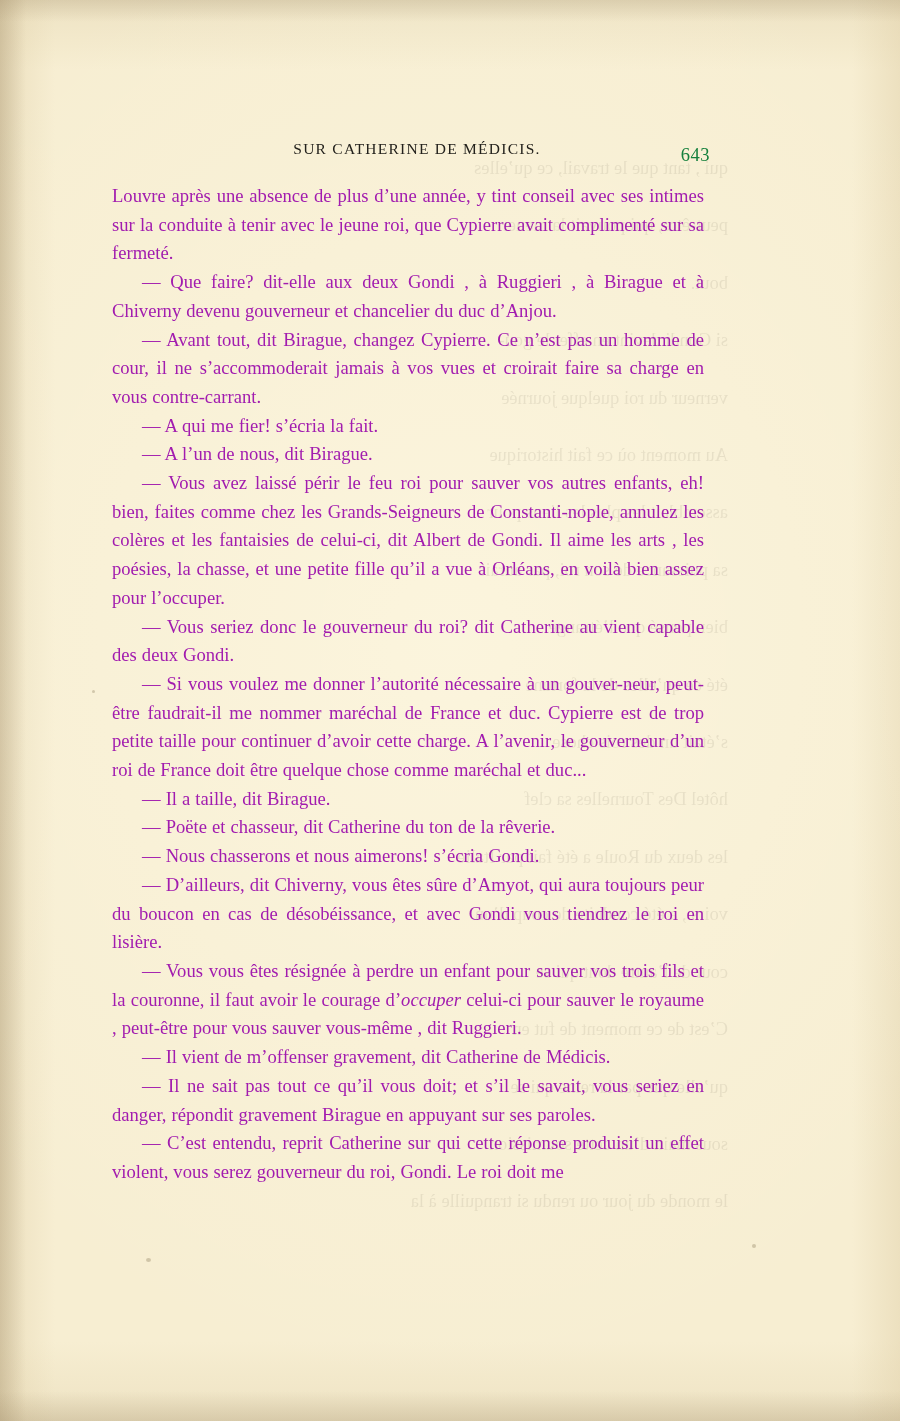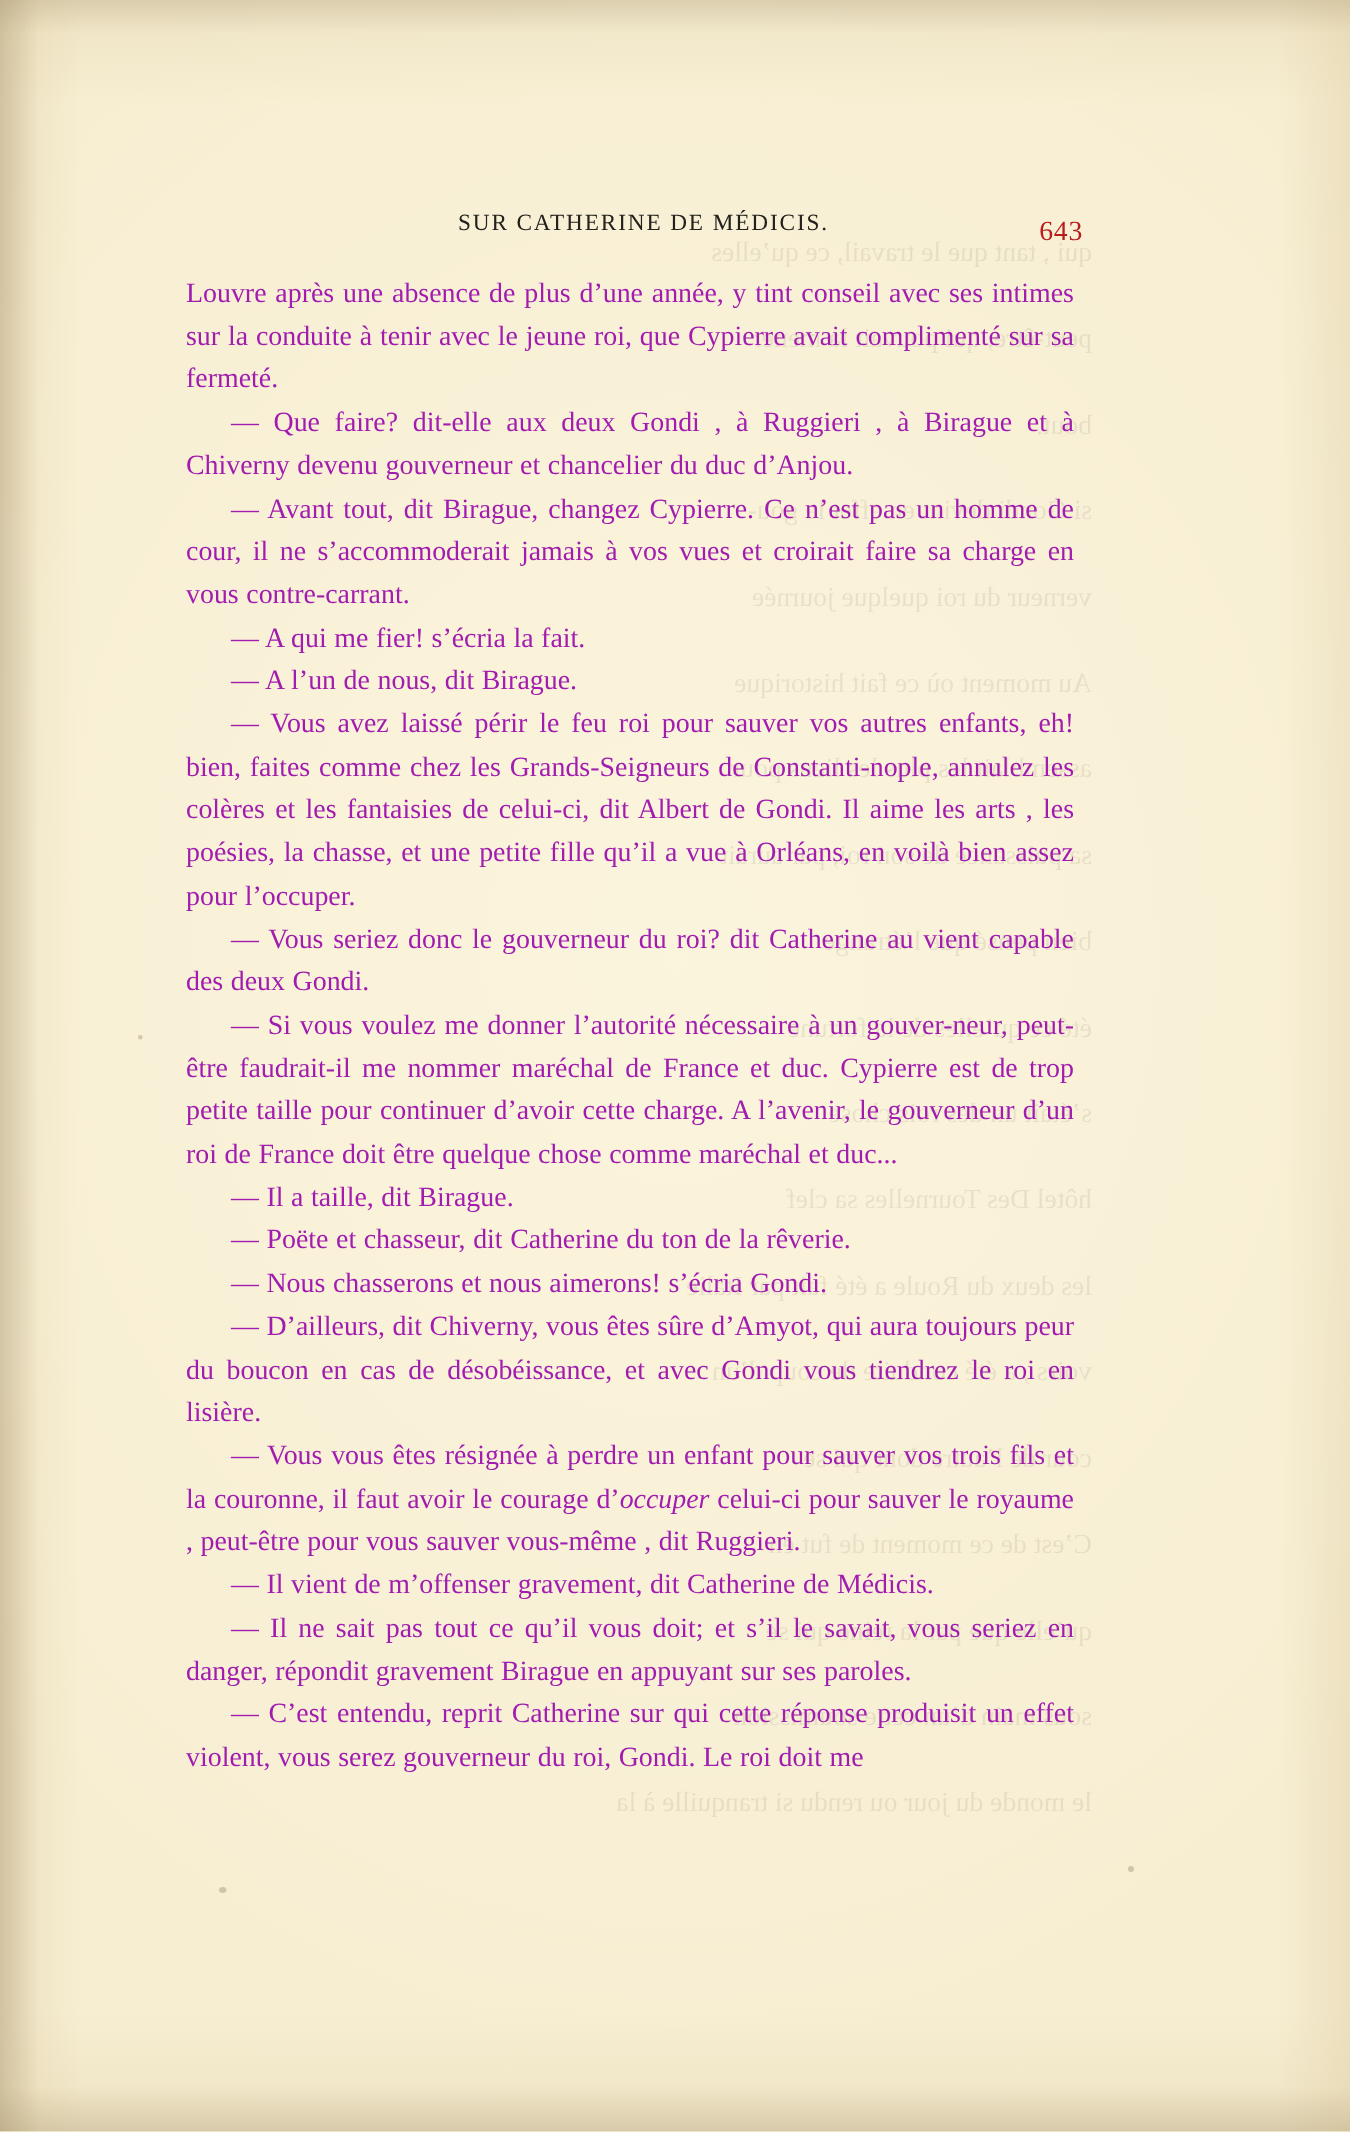--- a/index.html
+++ b/index.html
@@ -23,21 +23,21 @@
       radial-gradient(ellipse 115% 85% at 50% 45%, rgba(255,250,230,0.55) 0%, rgba(247,238,210,0) 62%),
       linear-gradient(to right, rgba(226,210,172,0.55) 0px, rgba(247,238,210,0) 55px),
       linear-gradient(to left, rgba(226,210,172,0.5) 0px, rgba(247,238,210,0) 48px),
       linear-gradient(to bottom, rgba(226,212,176,0.45) 0px, rgba(247,238,210,0) 70px),
       linear-gradient(to top, rgba(226,212,176,0.45) 0px, rgba(247,238,210,0) 80px),
       #f7eed2;
   }
 
   .text-block {
     position: absolute;
-    left: 124px;
+    left: 112px;
     top: 140px;
     width: 592px;
   }
 
   .header-row {
     display: flex;
     align-items: baseline;
     justify-content: center;
     position: relative;
     height: 26px;
@@ -53,21 +53,21 @@
     font-weight: 400;
     white-space: nowrap;
     margin-left: 18px;
   }
 
   .folio {
     position: absolute;
     right: -6px;
     bottom: 0;
     font-size: 18.5px;
-    color: #b91c1c;
+    color: #15803d;
     letter-spacing: 0.5px;
     font-family: "Liberation Serif", serif;
   }
 
   p.para {
     margin: 0;
     font-size: 18.6px;
     line-height: 28.7px;
     color: #a21caf;
     text-align: justify;

